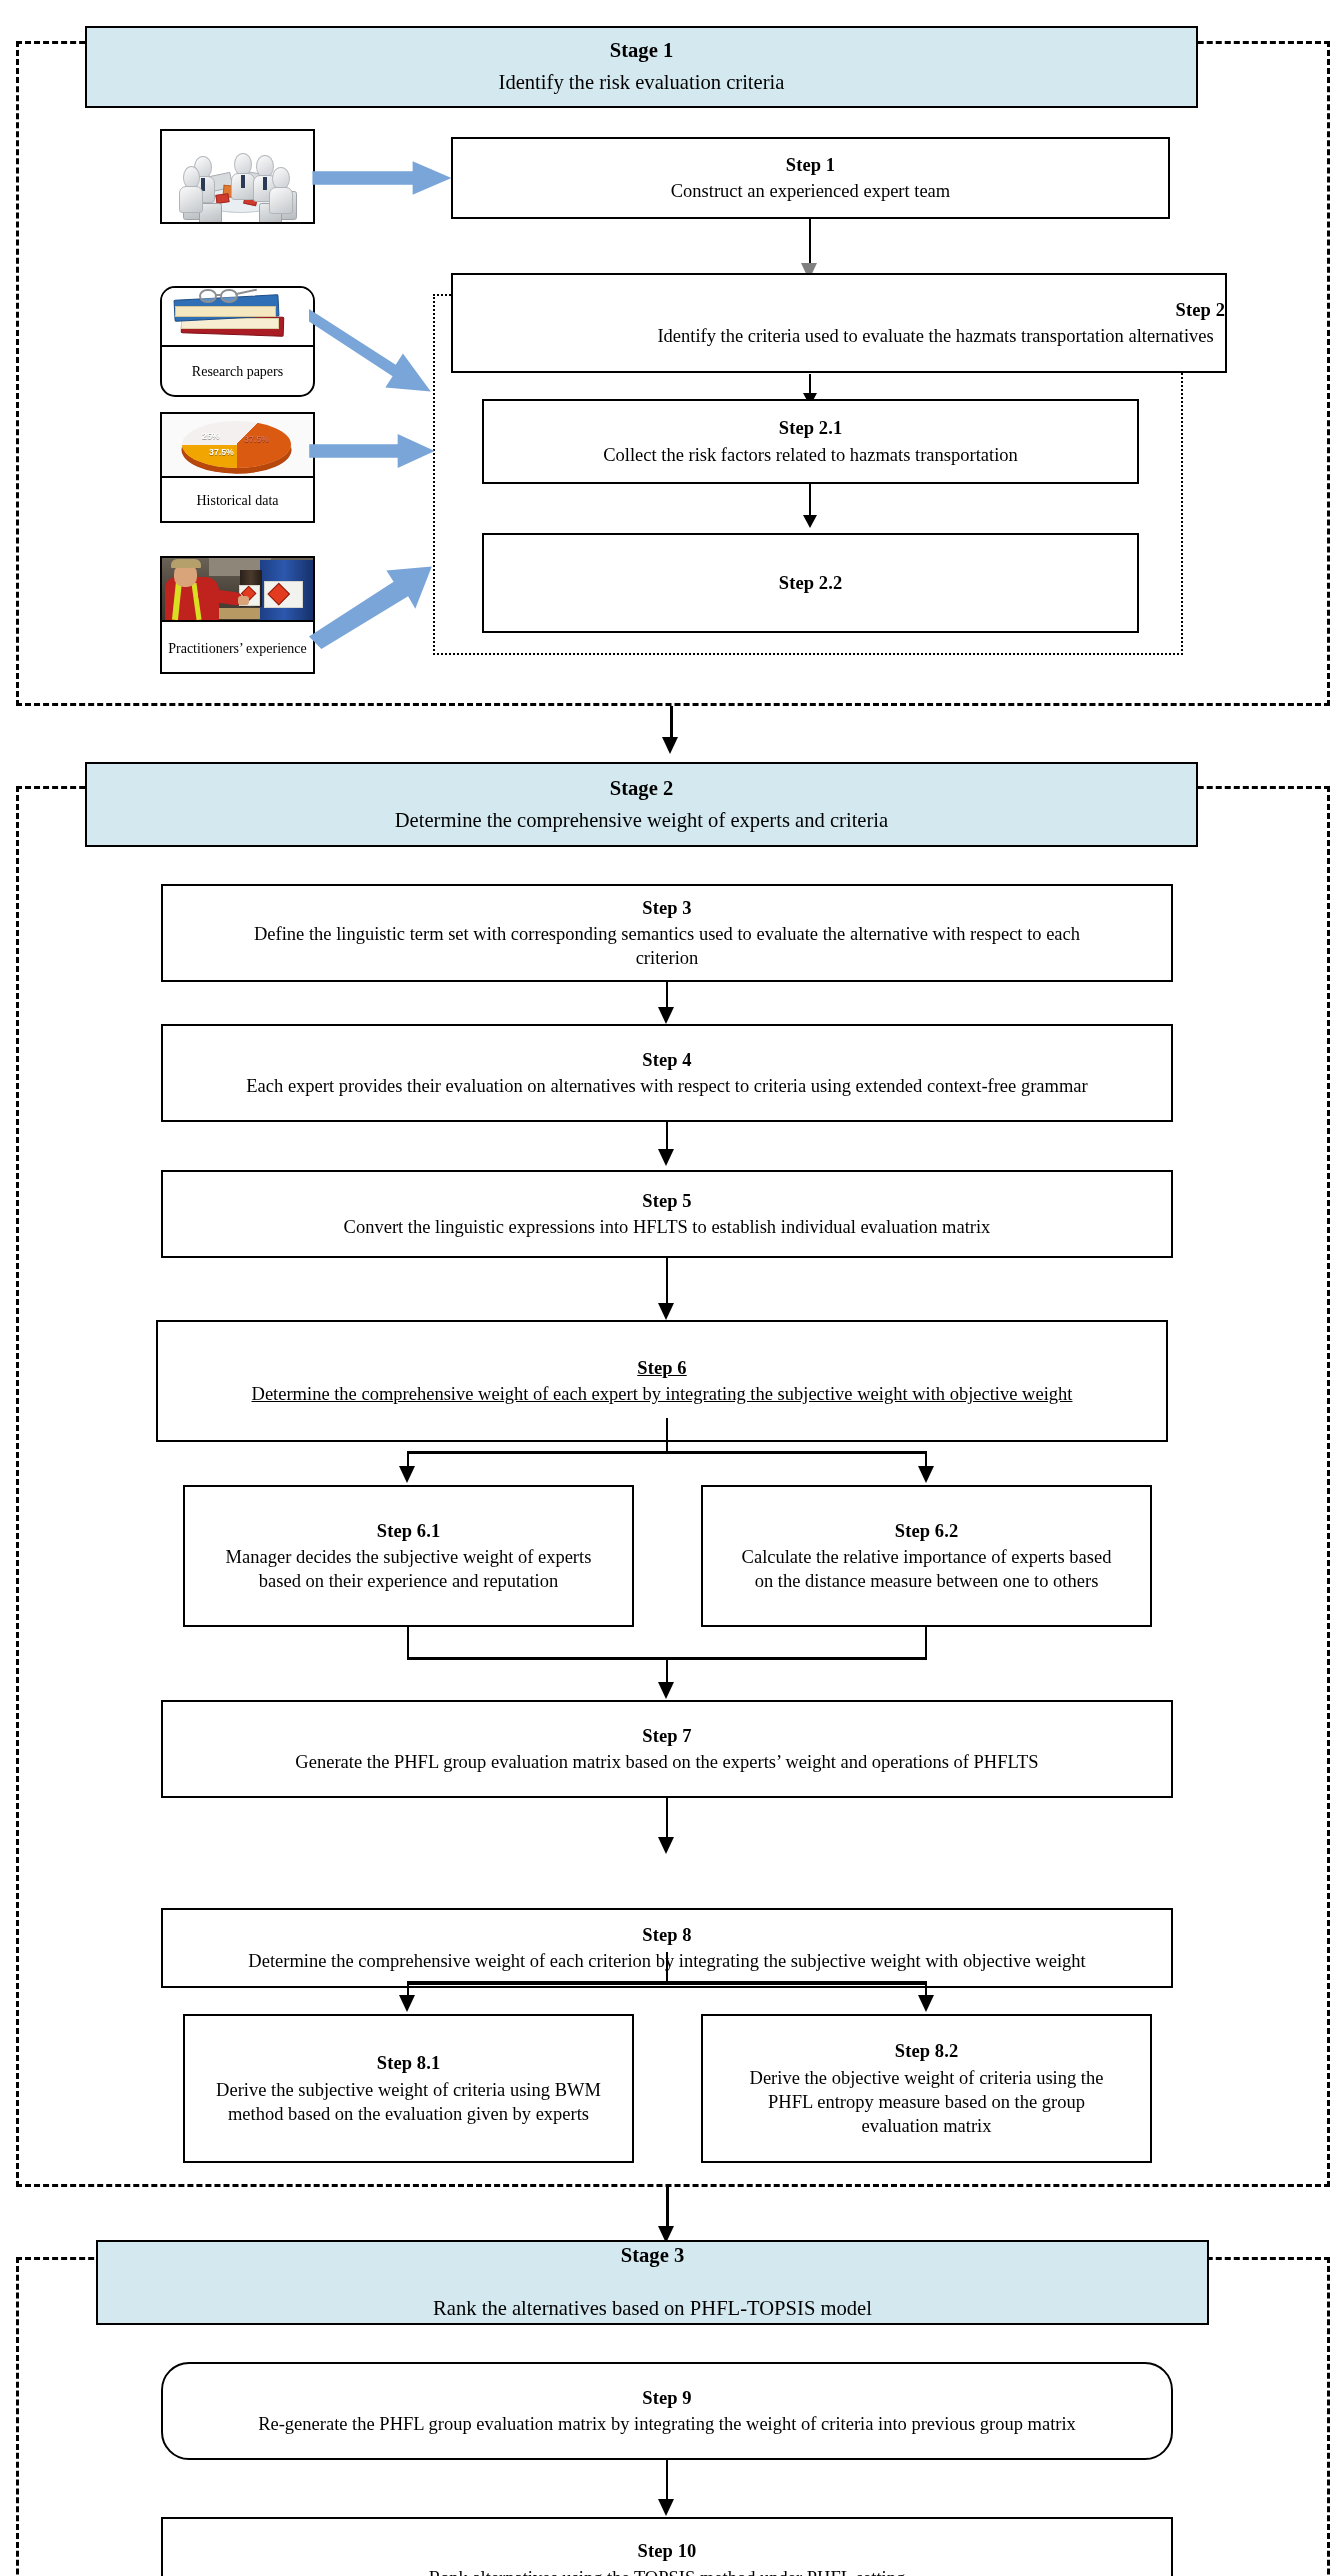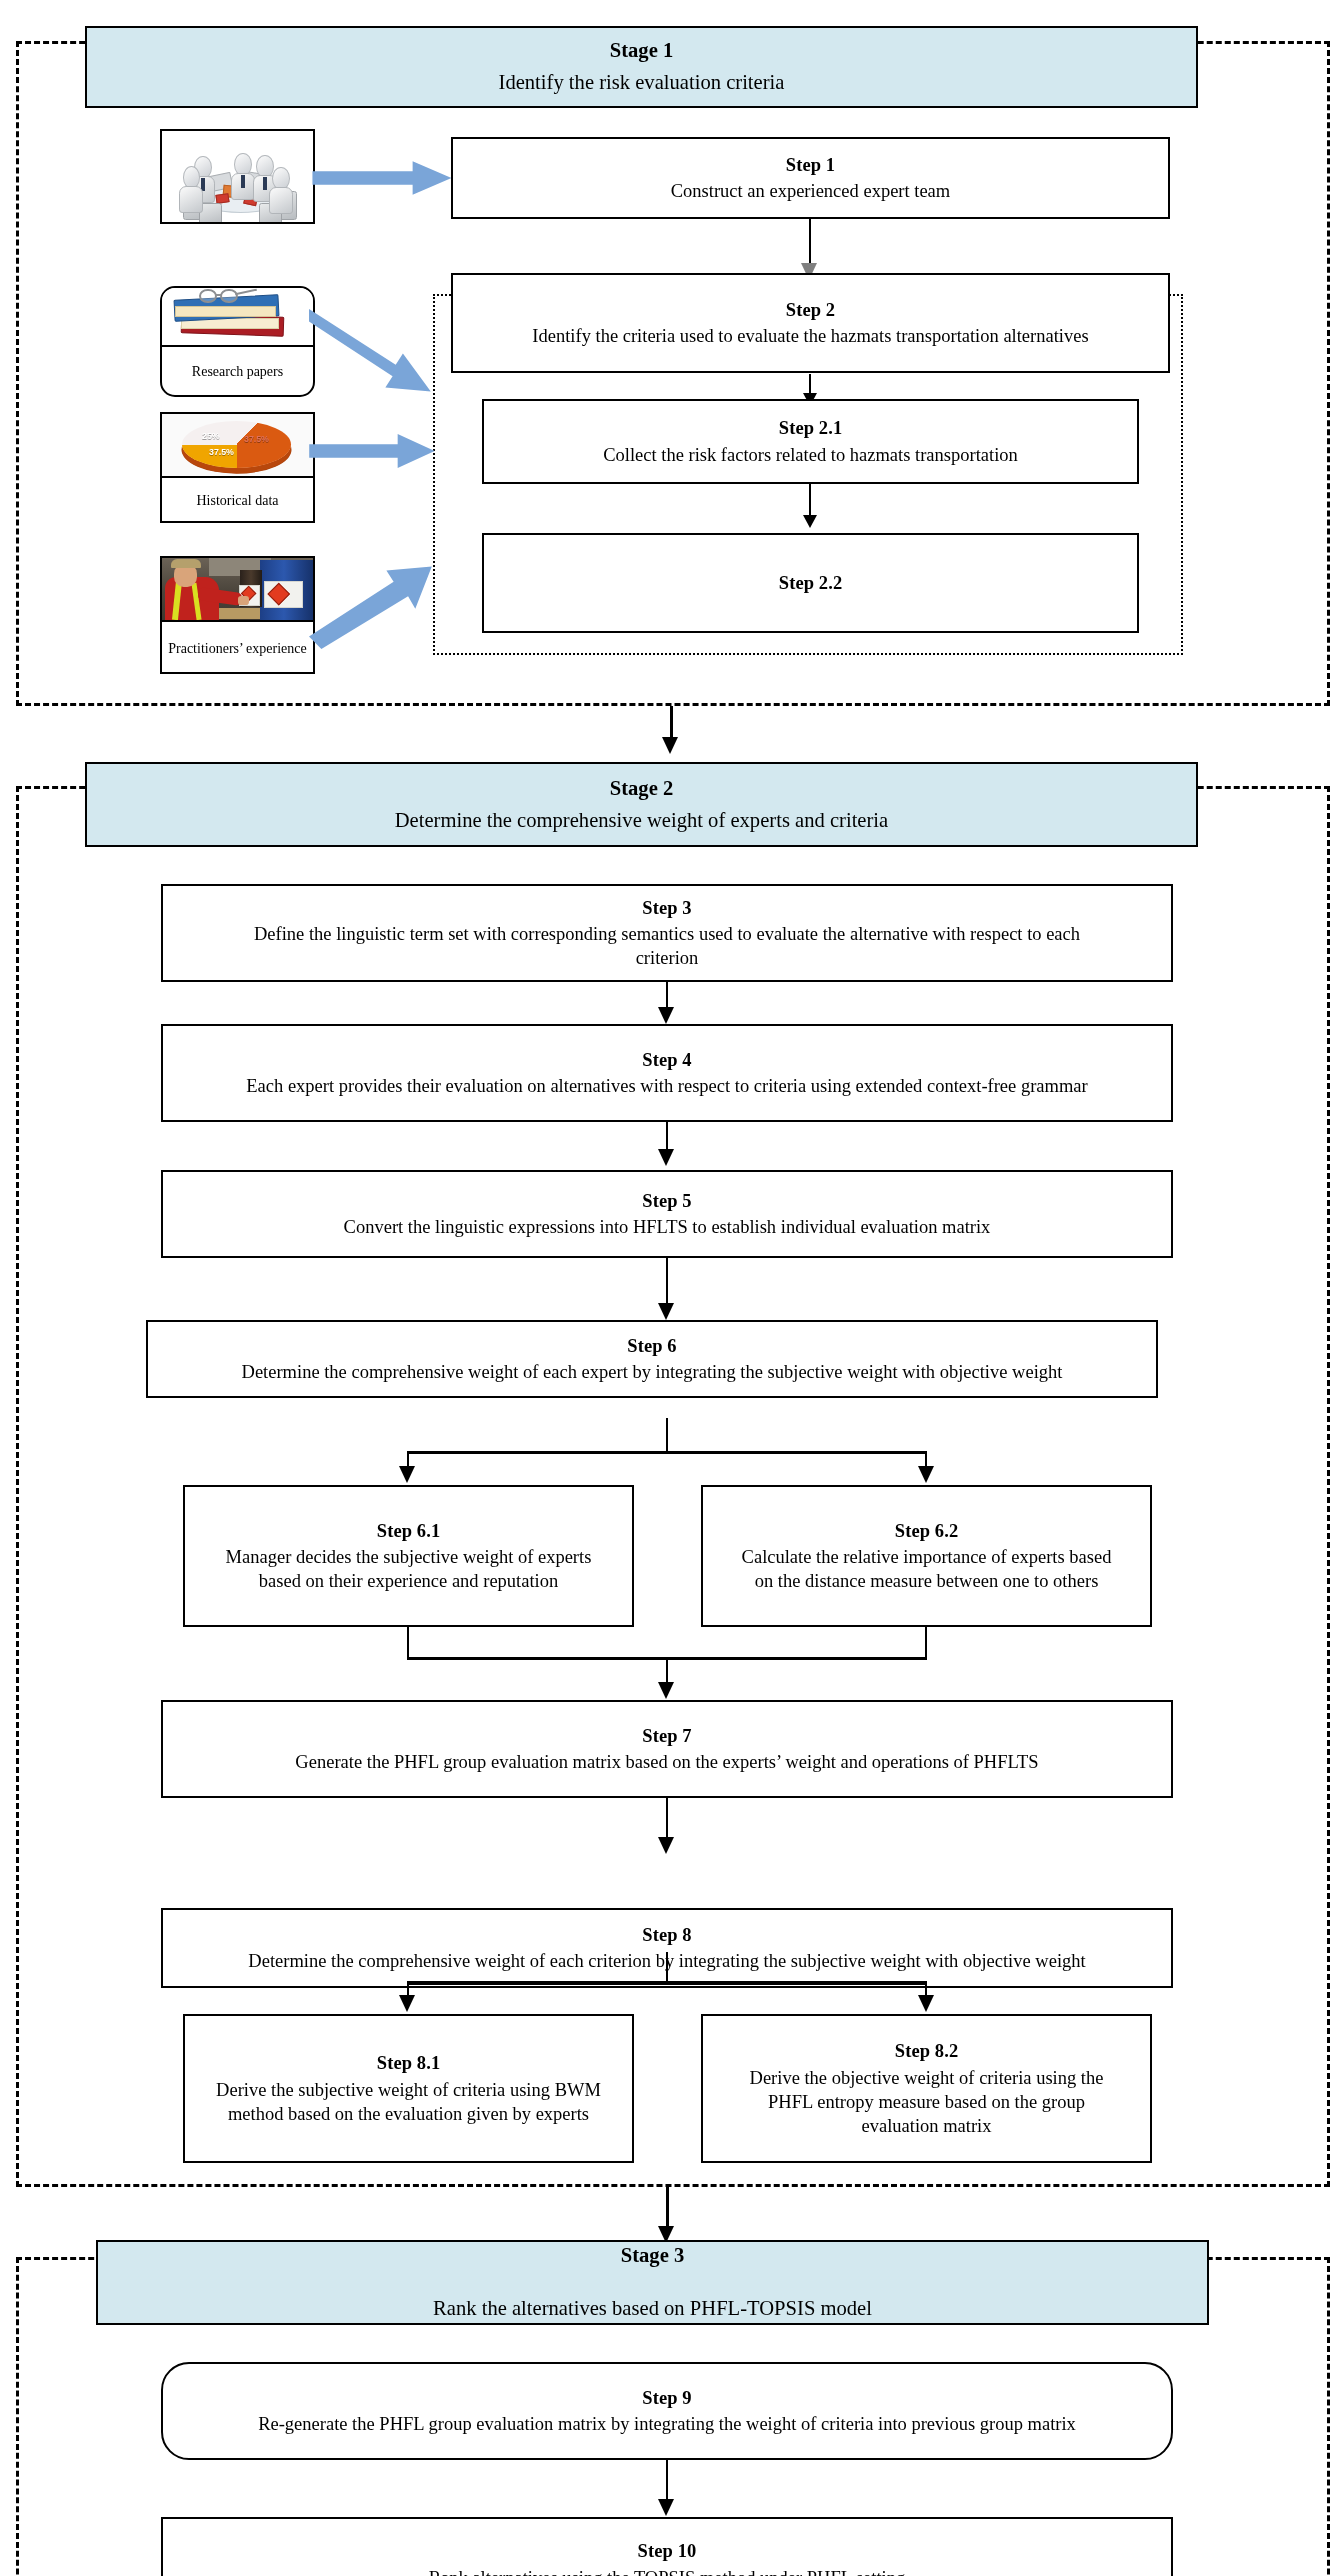--- a/index.html
+++ b/index.html
@@ -238,21 +238,21 @@
 <div class="box" style="left:451px; top:137px; width:719px; height:82px;">
   <div class="ttl">Step 1</div>
   <div class="desc">Construct an experienced expert team</div>
 </div>
 
 <div class="vline" style="left:809px; top:219px; width:2.1px; height:52px;"></div>
 <div class="arrowdown grey" style="left:801px; top:263px;"></div>
 
 <div class="dotted-frame" style="left:433px; top:294px; width:750px; height:361px;"></div>
 
-<div class="box" style="left:451px; top:273px; width:719px; height:100px;">
+<div class="box" style="left:451px; top:273px; width:776px; height:100px;align-items:flex-end;">
   <div class="ttl">Step 2</div>
   <div class="desc" style="max-width:608px;">Identify the criteria used to evaluate the hazmats transportation alternatives</div>
 </div>
 
 <div class="vline" style="left:809px; top:374px; width:2.1px; height:26px;"></div>
 <div class="arrowdown sm" style="left:803px; top:393px;"></div>
 
 <div class="box" style="left:482px; top:399px; width:657px; height:85px;">
   <div class="ttl">Step 2.1</div>
   <div class="desc">Collect the risk factors related to hazmats transportation</div>
@@ -348,21 +348,21 @@
 <div class="arrowdown" style="left:658px; top:1149px;"></div>
 
 <div class="box" style="left:161px; top:1170px; width:1012px; height:88px;">
   <div class="ttl">Step 5</div>
   <div class="desc" style="max-width:958px;">Convert the linguistic expressions into HFLTS to establish individual evaluation matrix</div>
 </div>
 
 <div class="vline" style="left:666px; top:1257px; width:2.1px; height:59px;"></div>
 <div class="arrowdown" style="left:658px; top:1303px;"></div>
 
-<div class="box" style="left:146px; top:1320px; width:1012px; height:78px;">
+<div class="box" style="left:156px; top:1320px; width:1012px; height:122px;text-decoration:underline;">
   <div class="ttl">Step 6</div>
   <div class="desc" style="max-width:922px;">Determine the comprehensive weight of each expert by integrating the subjective weight with objective weight</div>
 </div>
 
 <div class="vline" style="left:666px; top:1418px; width:2.1px; height:34px;"></div>
 <div class="hline" style="left:407px; top:1451px; width:520px; height:2.6px;"></div>
 <div class="vline" style="left:407px; top:1451px; width:2.1px; height:21.6px;"></div>
 <div class="vline" style="left:925px; top:1451px; width:2.1px; height:21.6px;"></div>
 <div class="arrowdown" style="left:399px; top:1466px;"></div>
 <div class="arrowdown" style="left:918px; top:1466px;"></div>

